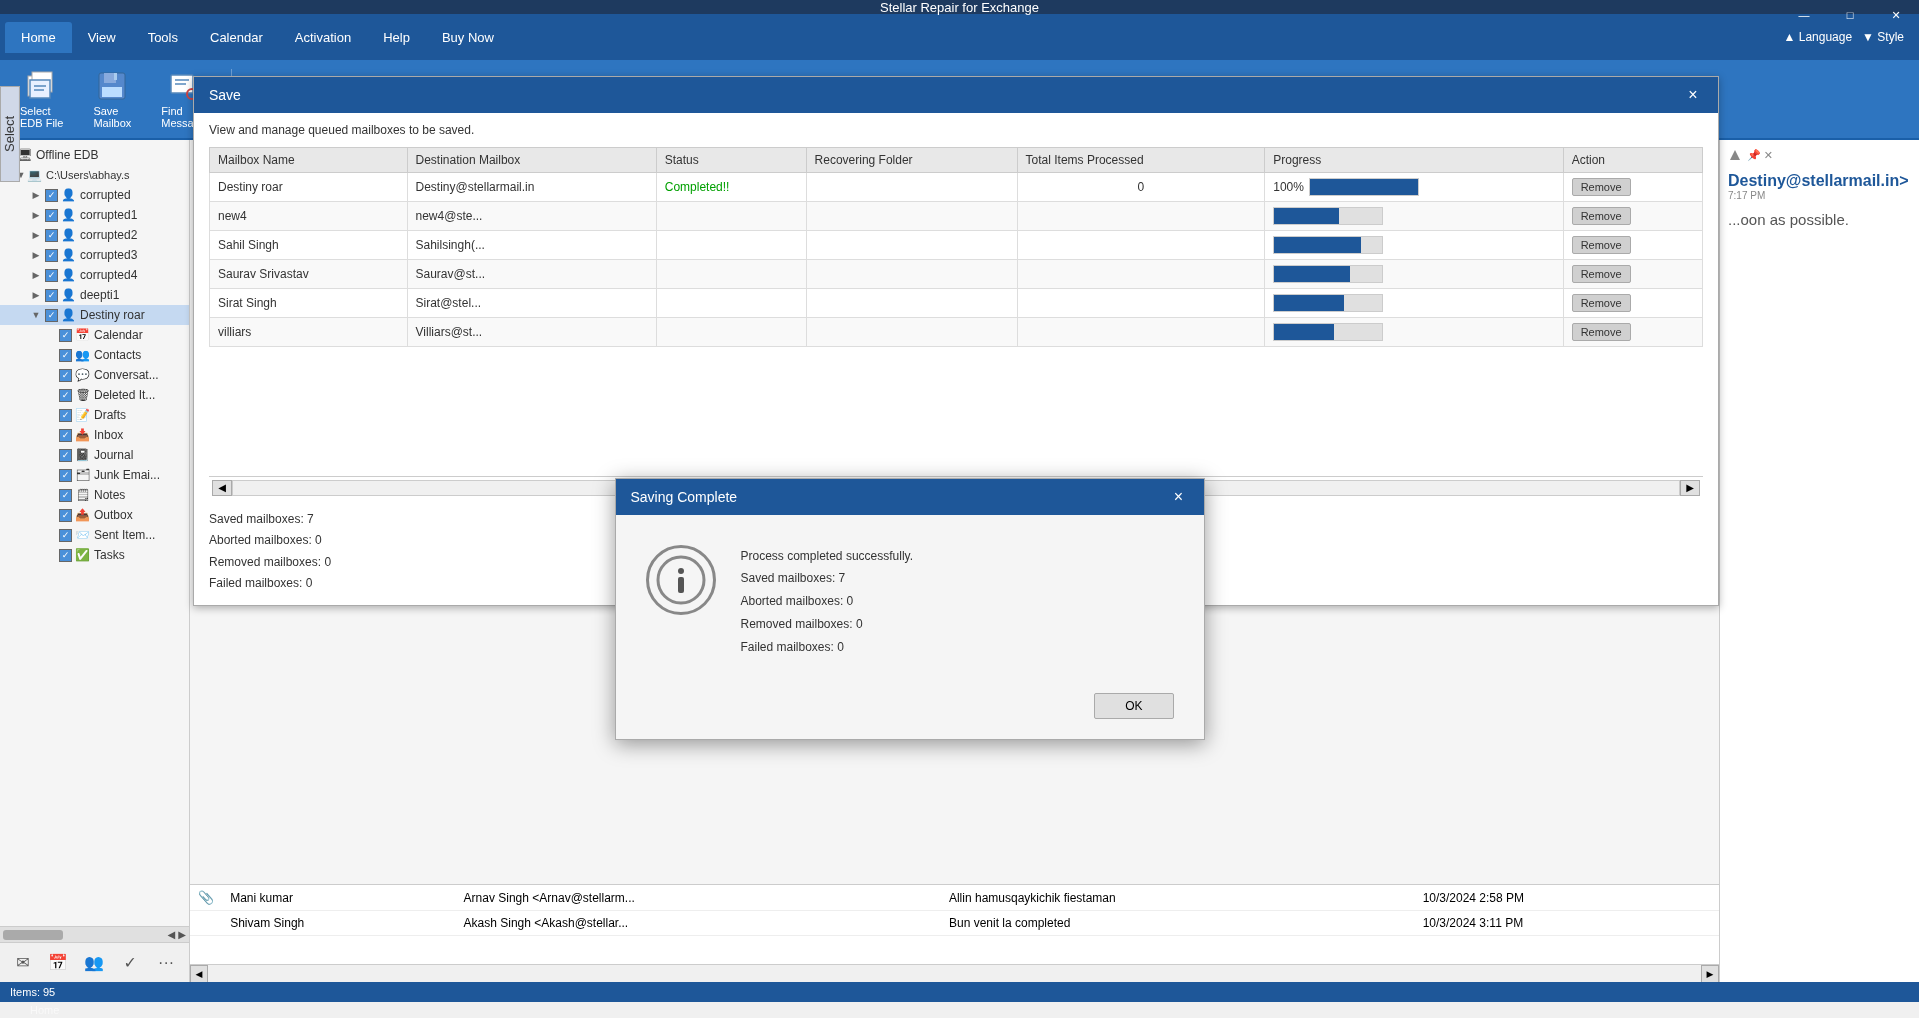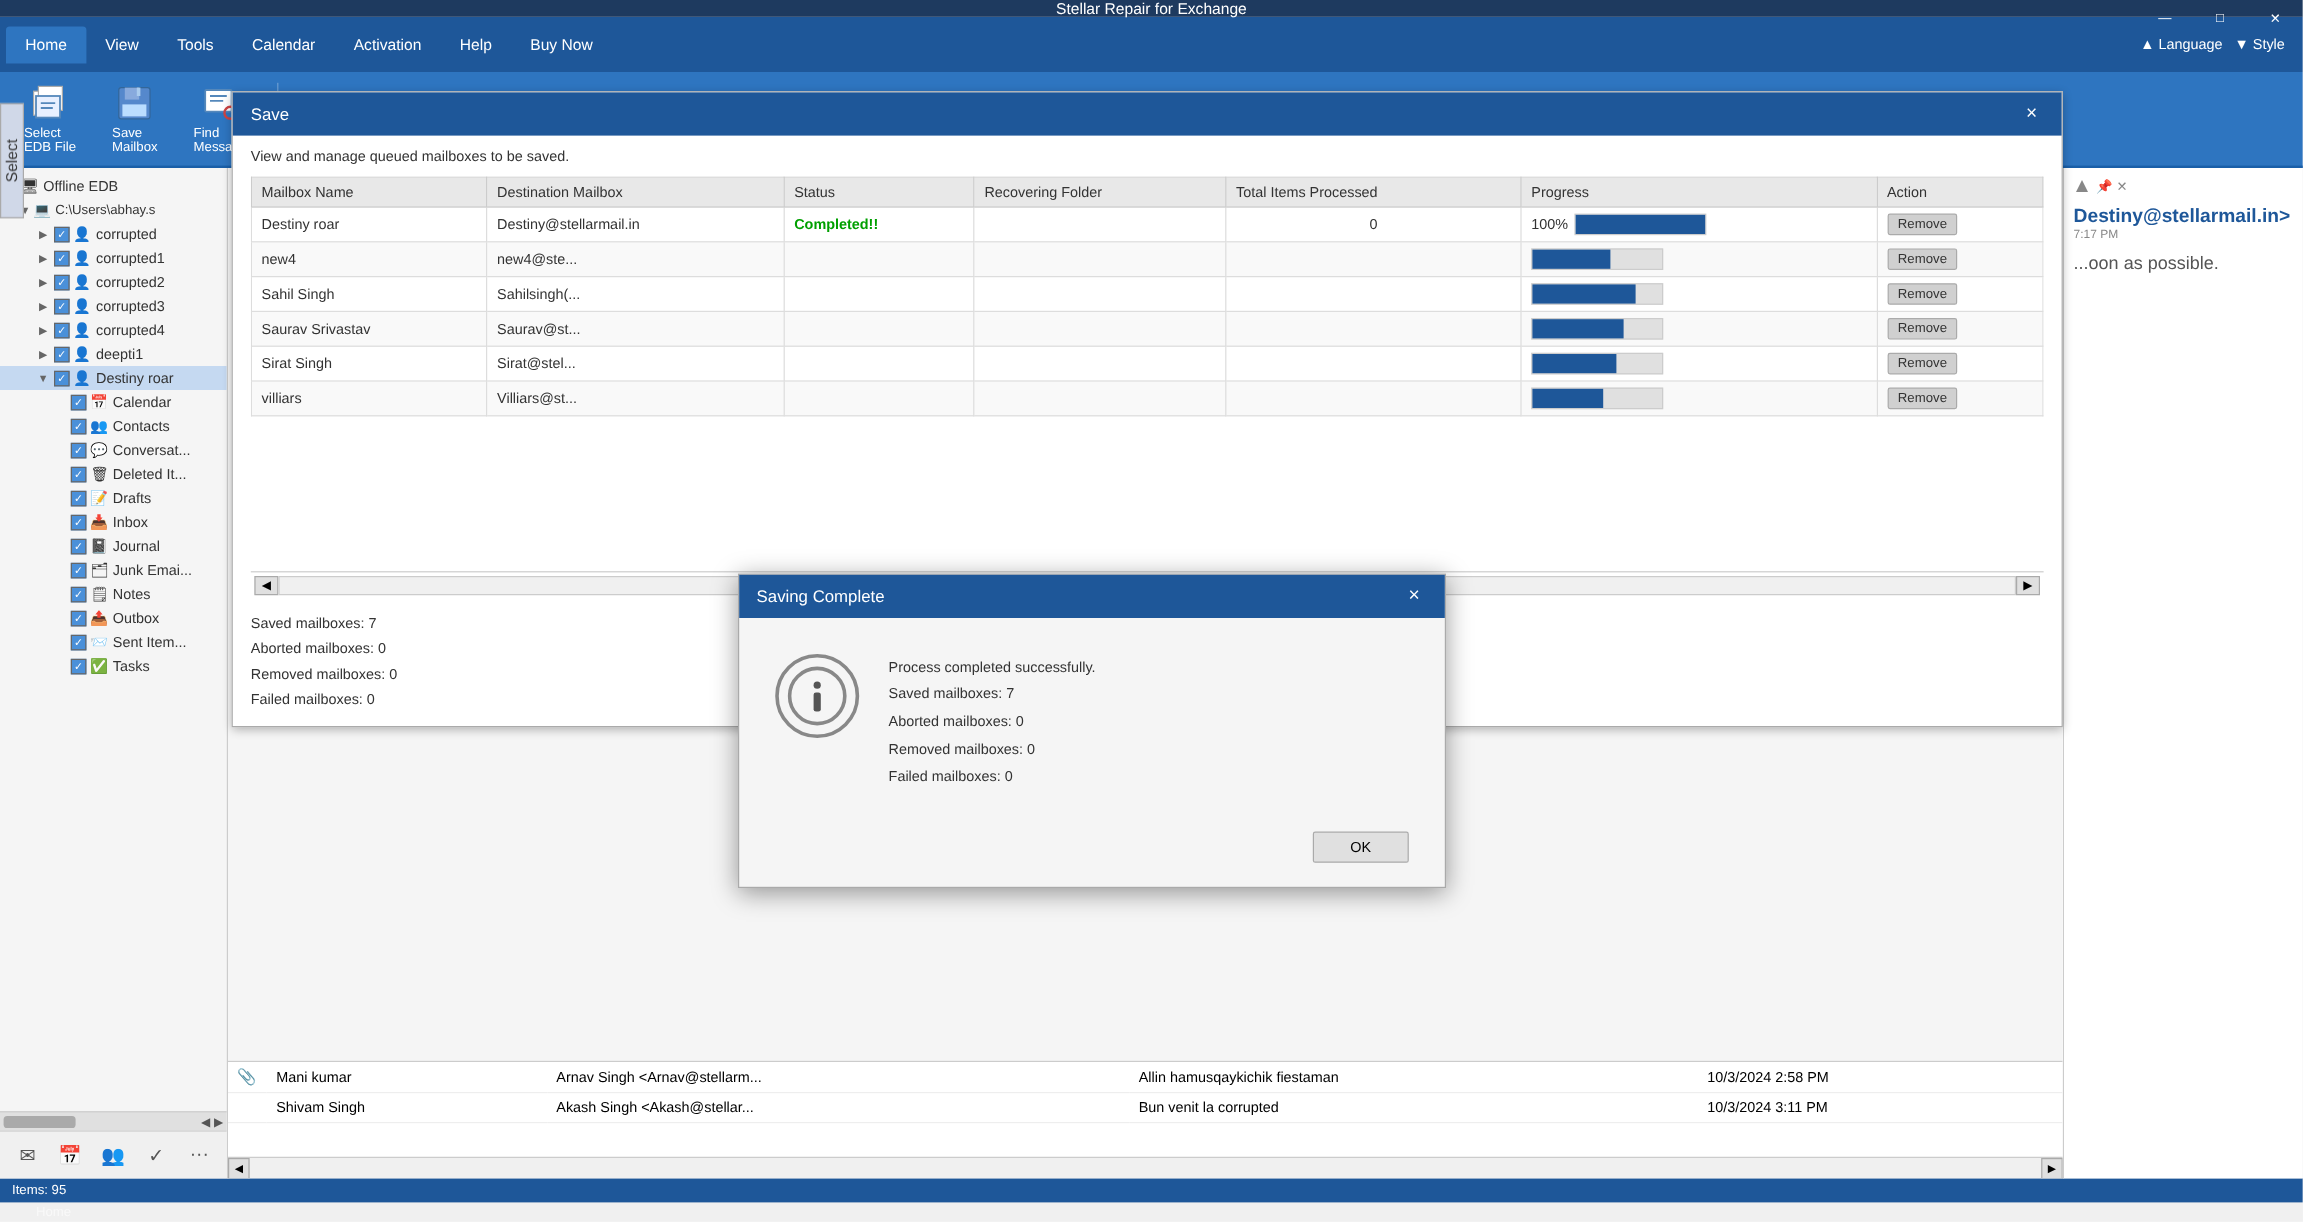--- a/index.html
+++ b/index.html
@@ -249,21 +249,21 @@
       text-align: left;
       font-weight: normal;
       color: #333;
     }
     .mailbox-table td {
       border: 1px solid #ddd;
       padding: 5px 8px;
       color: #333;
     }
     .mailbox-table tr:nth-child(even) td { background: #f9f9f9; }
-    .status-completed { color: #00a000; font-weight: bold; }
+    .status-completed { color: #00a000; font-weight: normal; }
     .progress-bar-wrap {
       width: 110px;
       height: 18px;
       background: #e0e0e0;
       border: 1px solid #ccc;
     }
     .progress-bar-fill {
       height: 100%;
       background: #1e5799;
     }
@@ -678,21 +678,21 @@
             <td style="width:20px;"><span class="clip-icon">📎</span></td>
             <td>Mani kumar</td>
             <td>Arnav Singh &lt;Arnav@stellarm...</td>
             <td>Allin hamusqaykichik fiestaman</td>
             <td>10/3/2024 2:58 PM</td>
           </tr>
           <tr class="list-item">
             <td style="width:20px;"></td>
             <td>Shivam Singh</td>
             <td>Akash Singh &lt;Akash@stellar...</td>
-            <td>Bun venit la corrupted</td>
+            <td>Bun venit la completed</td>
             <td>10/3/2024 3:11 PM</td>
           </tr>
         </tbody>
           </table>
       </div>
 
       <div style="display:flex; align-items:center; height:18px; border-top:1px solid #ccc; background:#f0f0f0;">
         <div style="width:18px; height:18px; background:#e0e0e0; border:1px solid #aaa; display:flex; align-items:center; justify-content:center; font-size:9px; cursor:pointer;">◀</div>
         <div style="flex:1; background:#f5f5f5;"></div>
         <div style="width:18px; height:18px; background:#e0e0e0; border:1px solid #aaa; display:flex; align-items:center; justify-content:center; font-size:9px; cursor:pointer;">▶</div>

